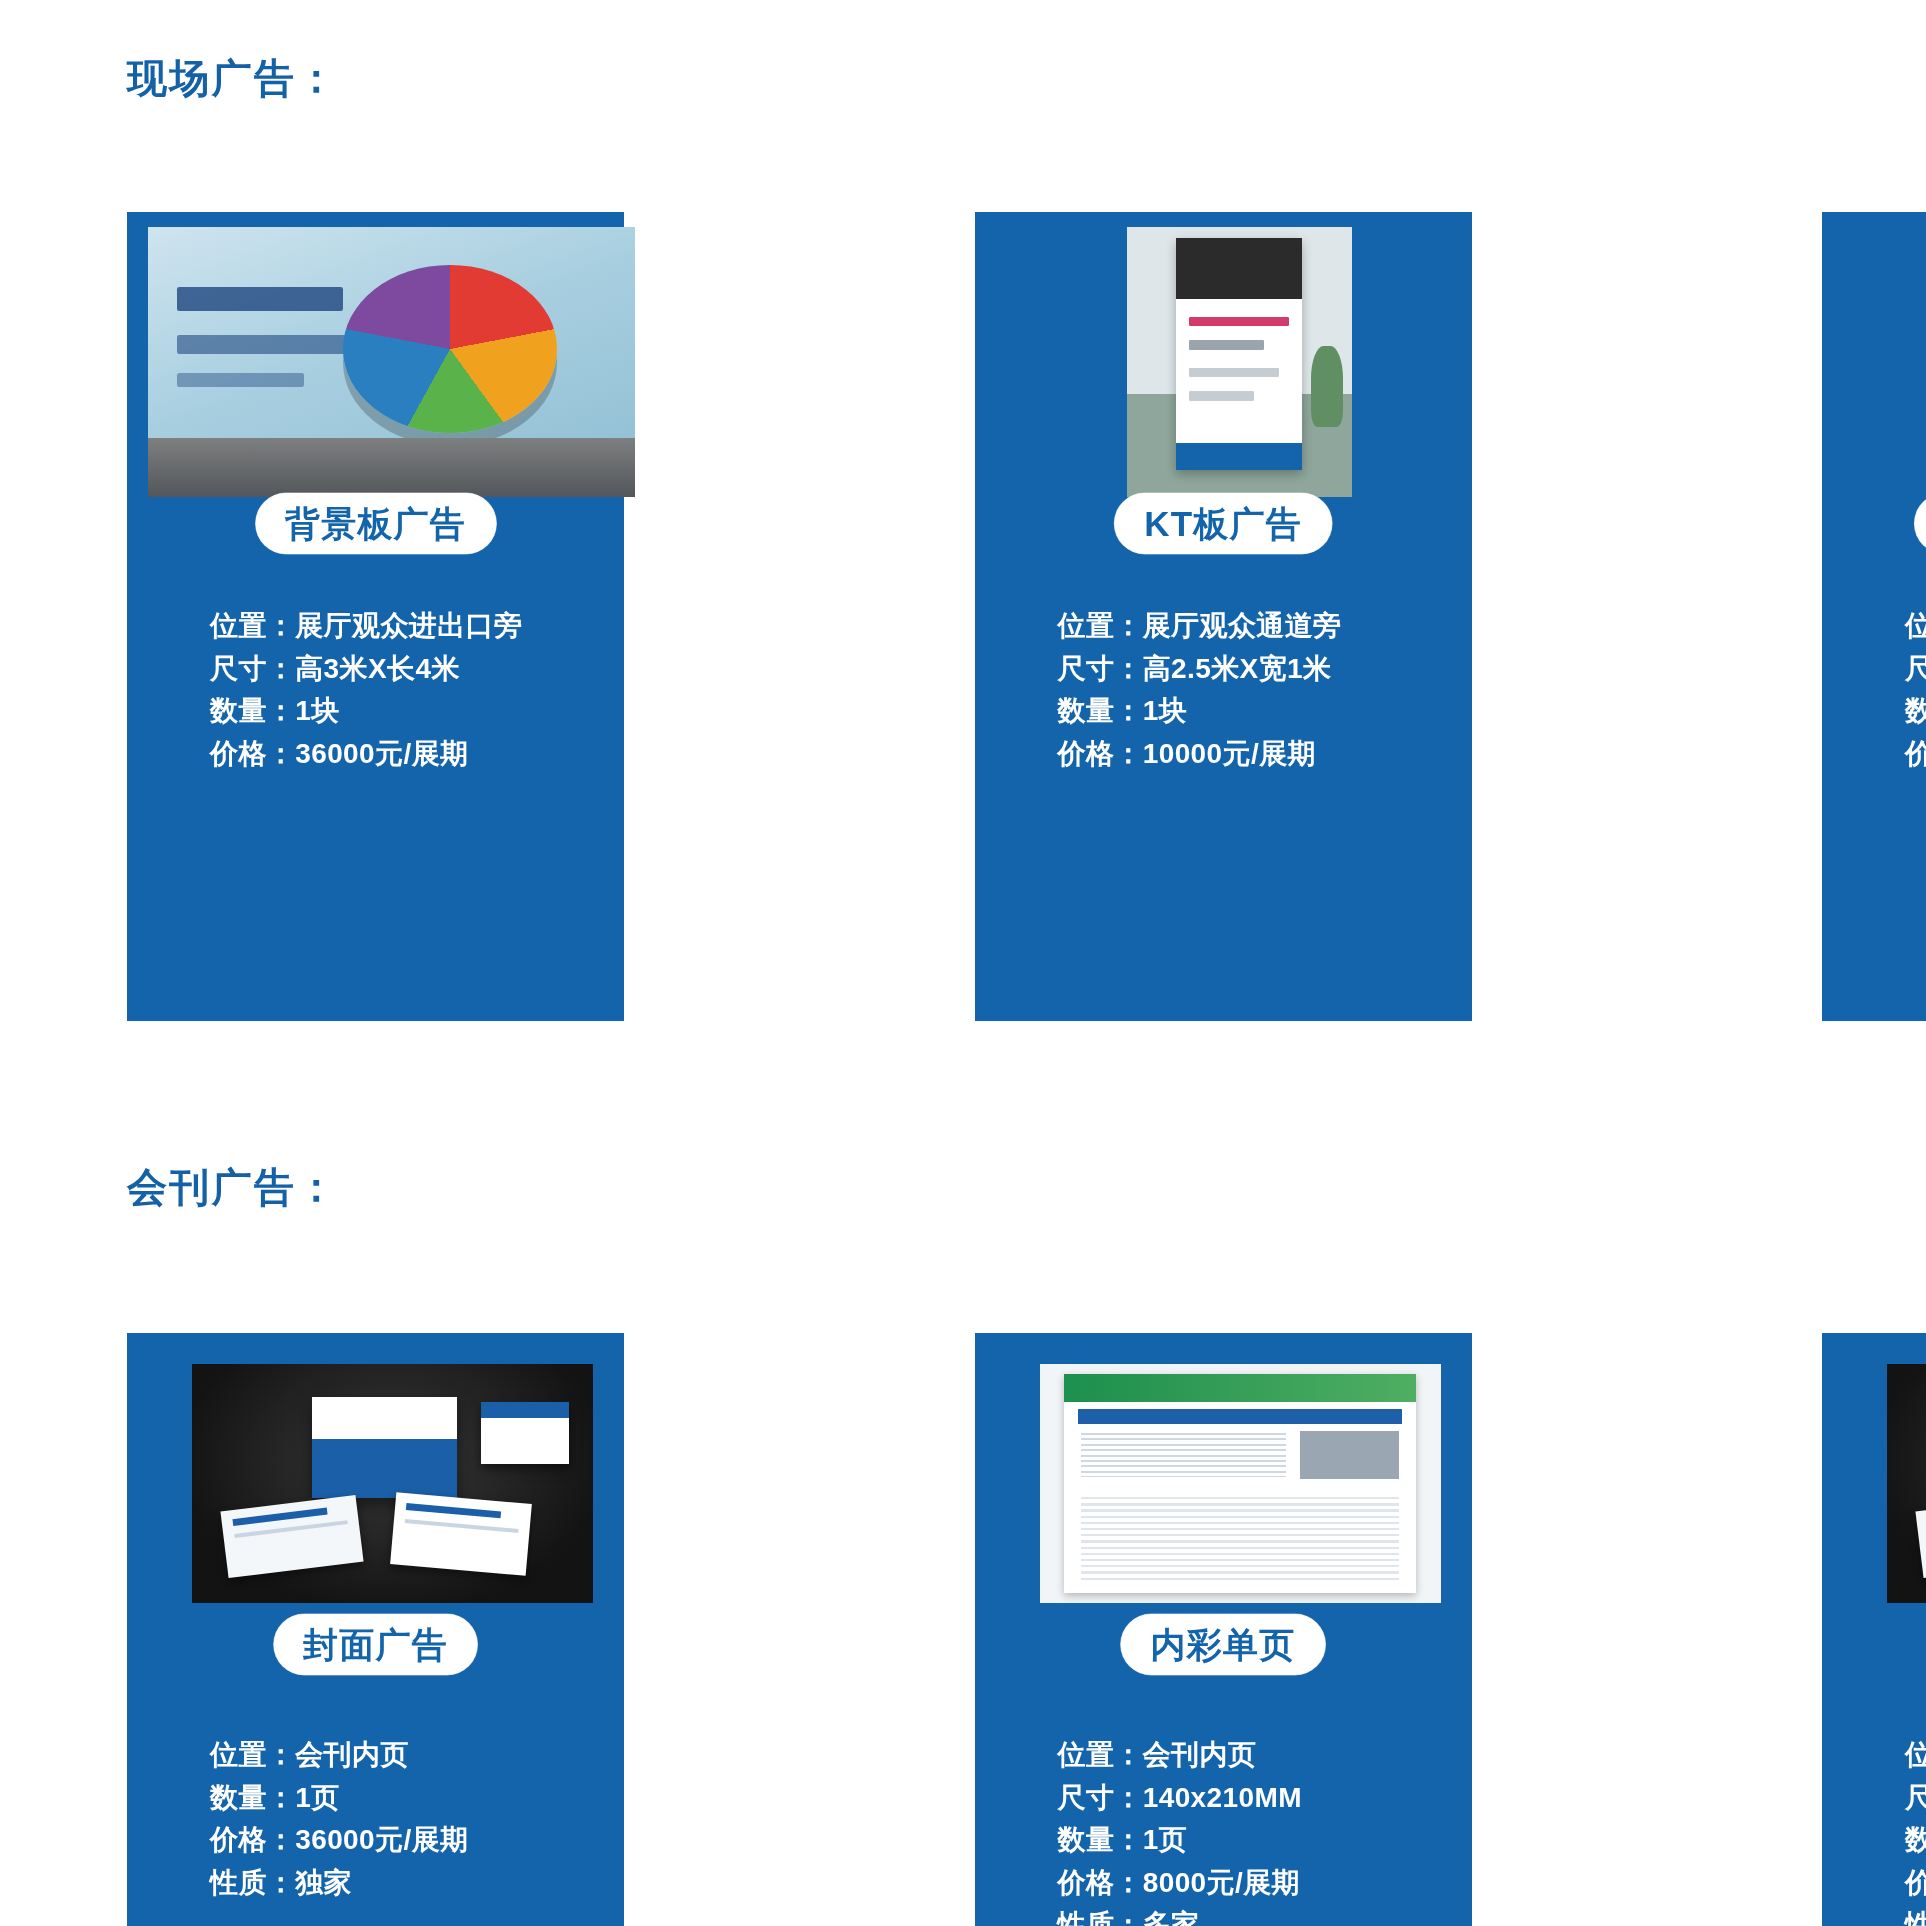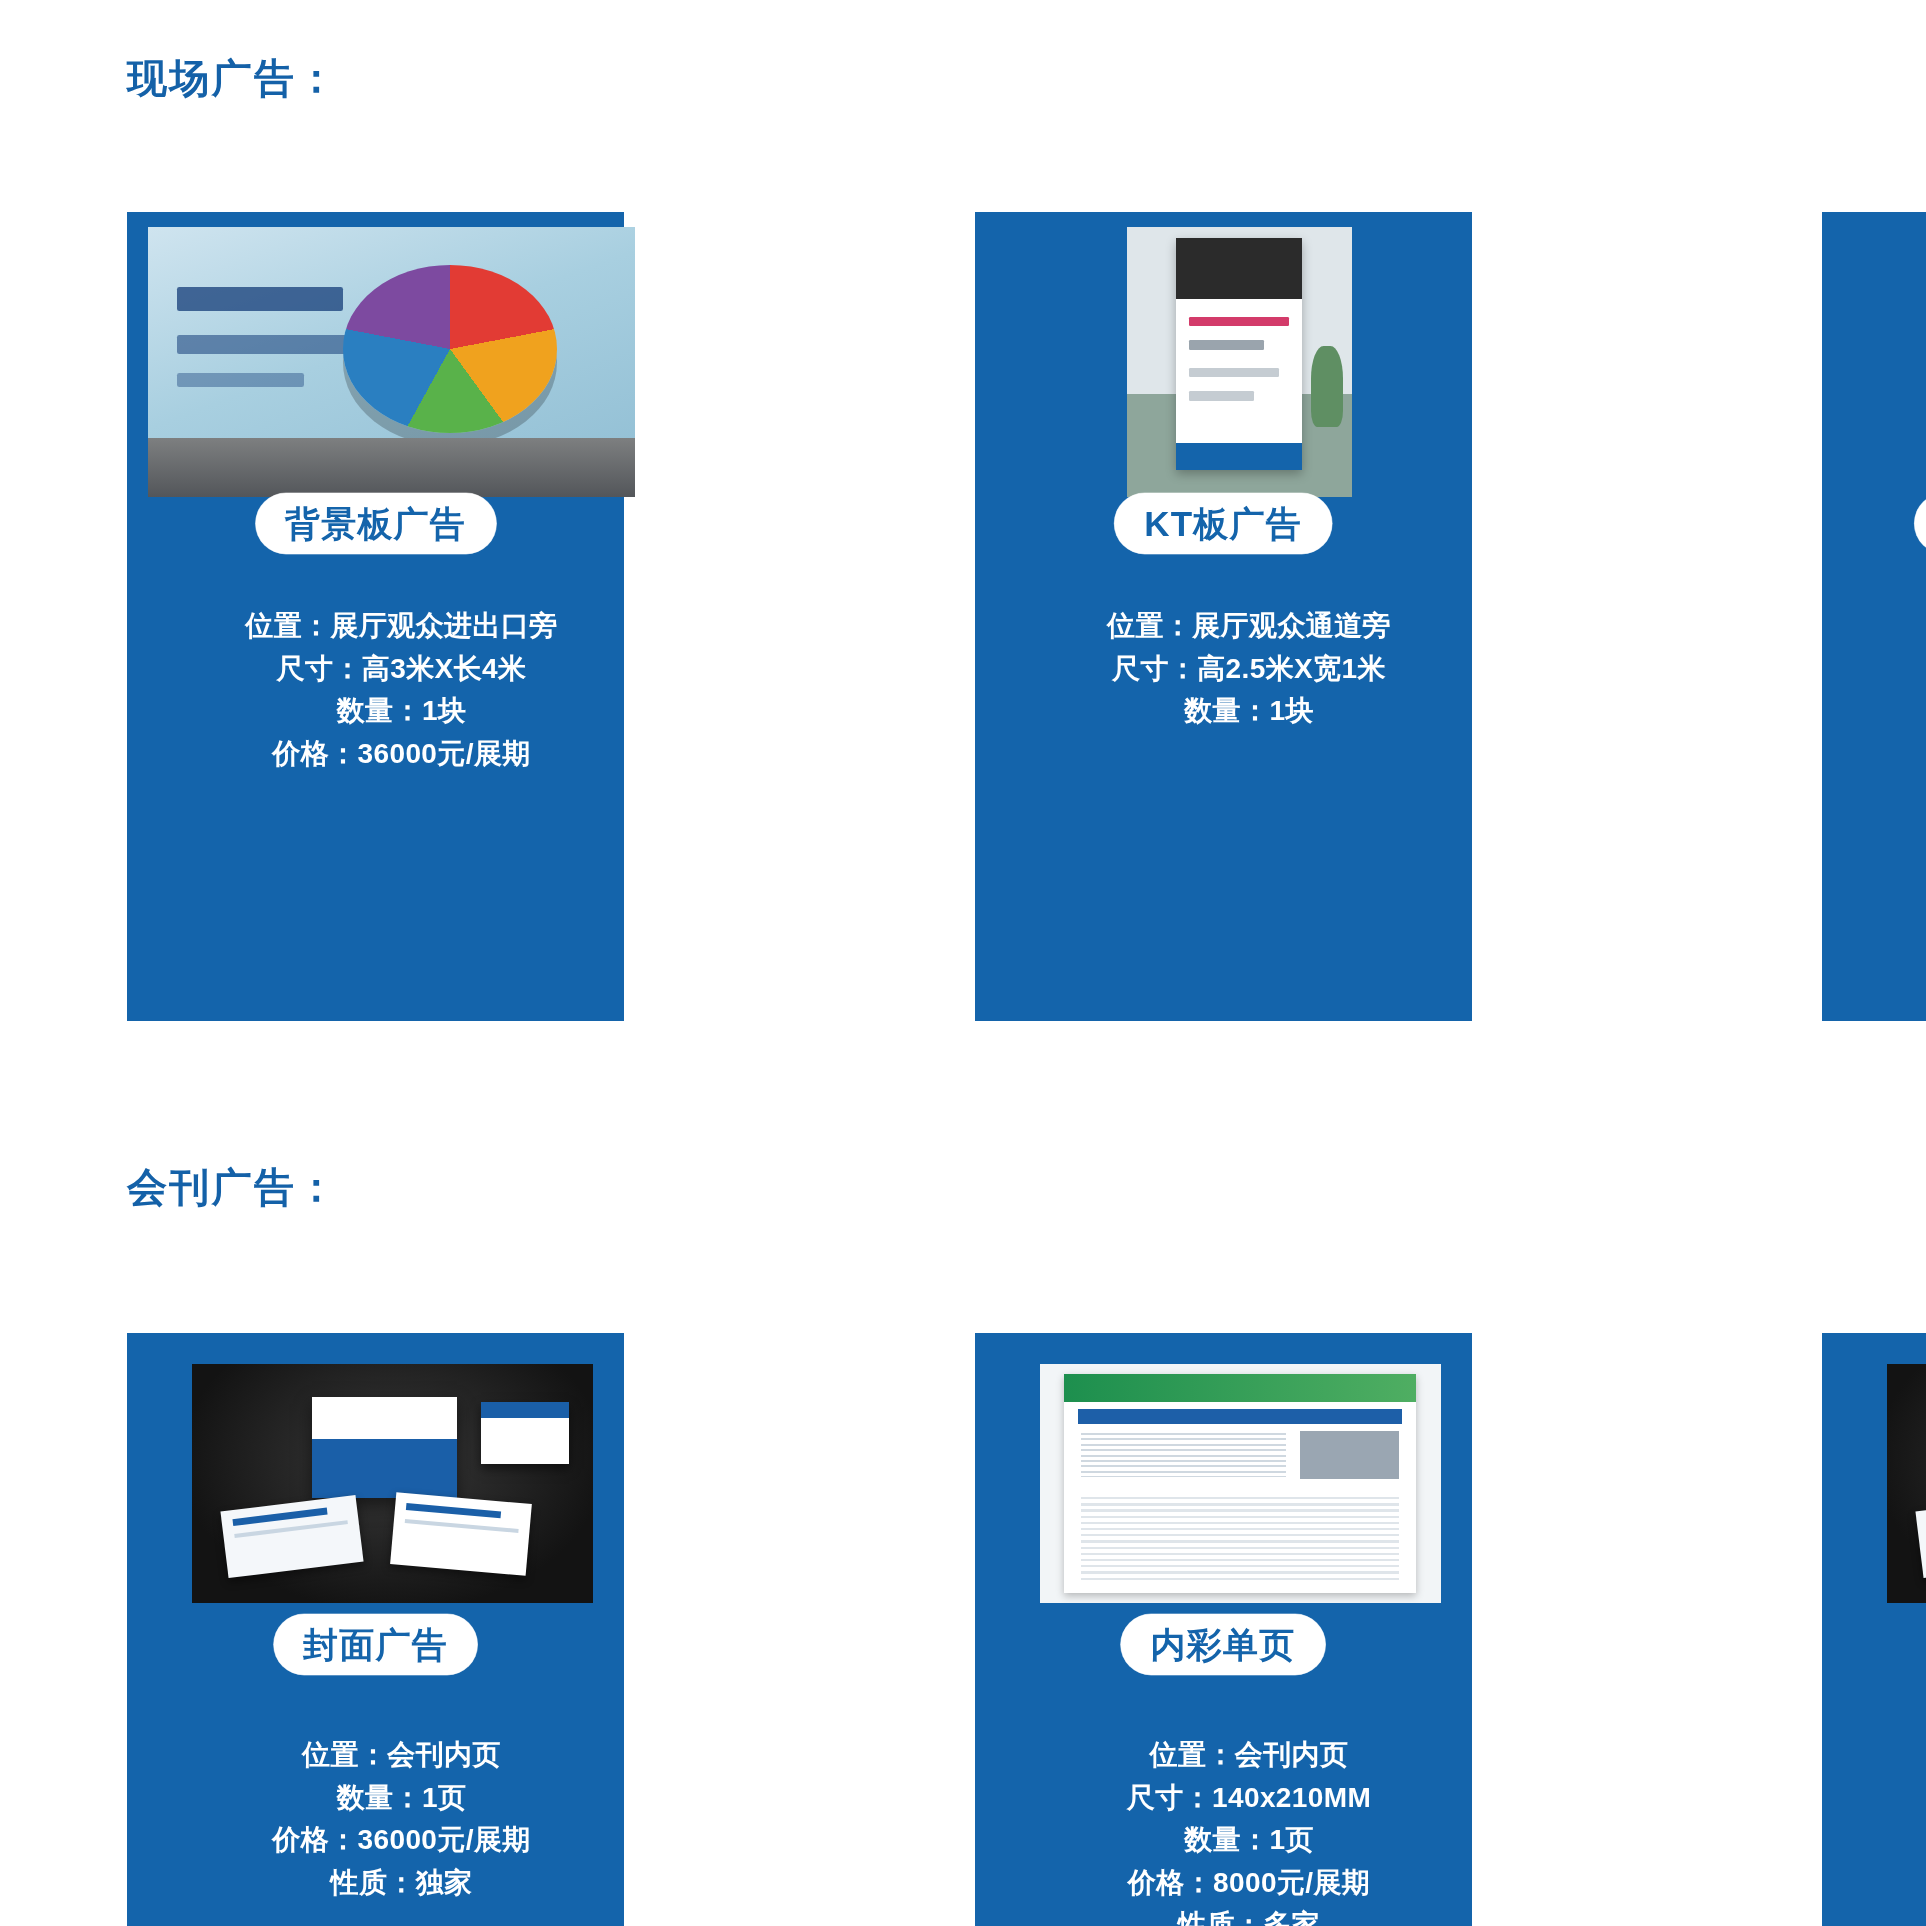--- a/index.html
+++ b/index.html
@@ -45,21 +45,20 @@
     justify-content: space-between;
   }
   #row-live { top: 212px; }
   #row-catalog { top: 1333px; }
 
   .card {
     width: 497px;
     background: #1464ab;
     position: relative;
     box-sizing: border-box;
-    text-align: center;
   }
   .card.live { height: 809px; }
   .card.catalog { height: 790px; }
 
   
   .card-photo {
     position: absolute;
     overflow: hidden;
     background: #0c3b63;
   }
@@ -265,20 +264,21 @@
             <div class="foot"></div>
           </div>
           <div class="tree"></div>
         </div>
       </div>
       <div class="pill">KT板广告</div>
       <div class="specs">
         <div>位置：展厅观众通道旁</div>
         <div>尺寸：高2.5米X宽1米</div>
         <div>数量：1块</div>
+        <div>价格：10000元/展期</div>
       </div>
     </div>
 
     <div class="card live narrow">
 
       <div class="pill">矿泉水瓶身广告</div>
       <div class="specs">
         <div>位置：会期免费矿泉水</div>
         <div>尺寸：高5cmX宽11cm</div>
         <div>数量：若干</div>

